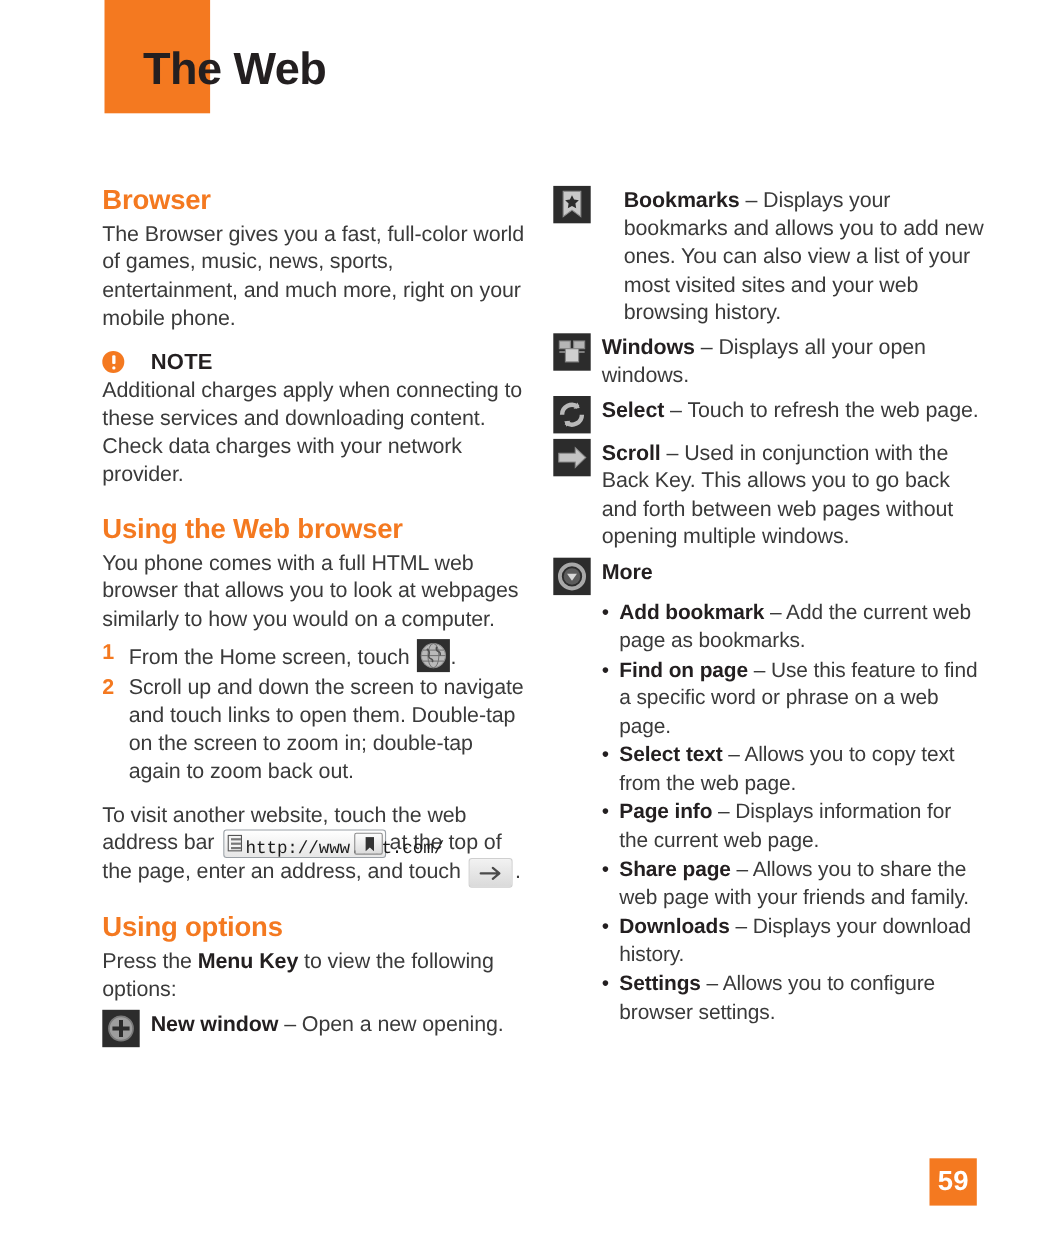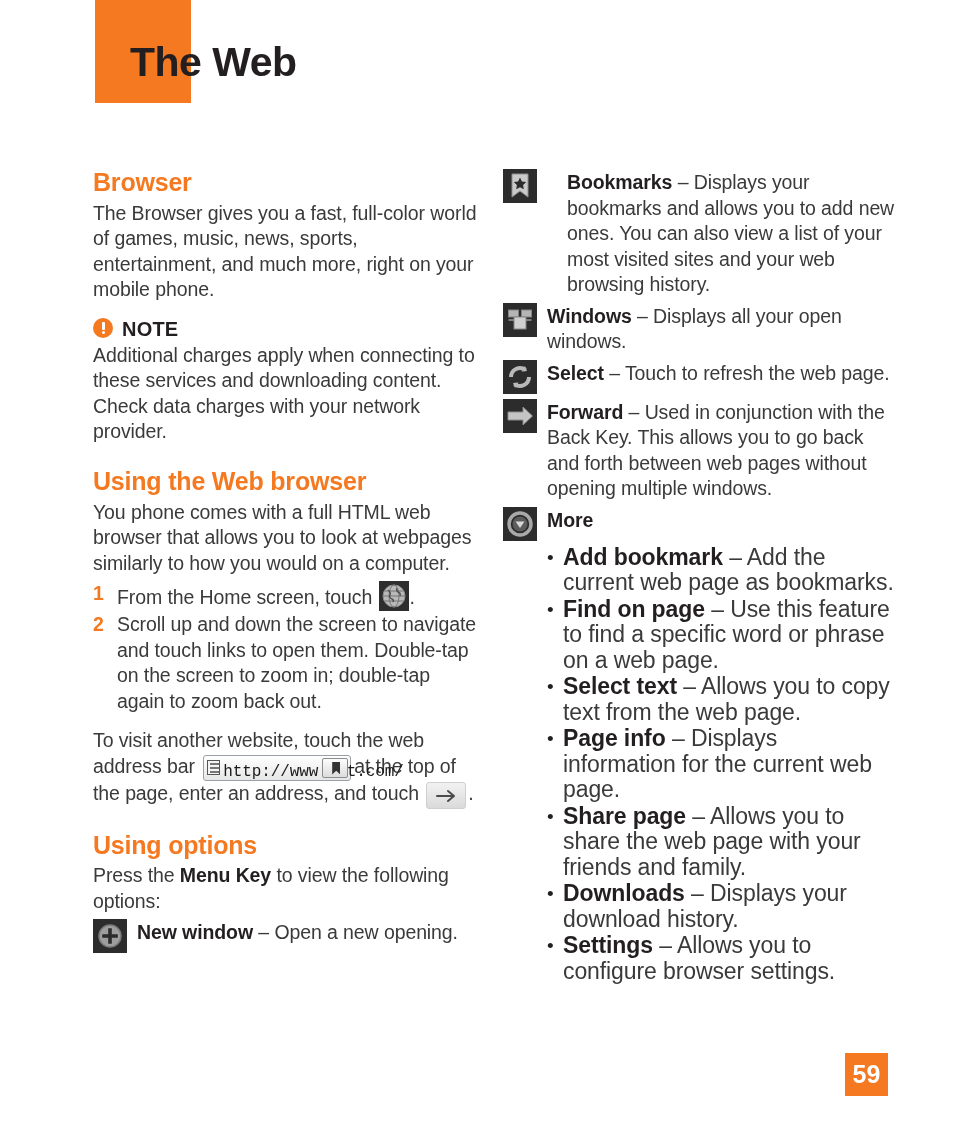--- a/index.html
+++ b/index.html
@@ -57,21 +57,22 @@
     font-size: 19.5px;
     line-height: 25.5px;
     margin: 0 0 0 0;
     color: #3a3a3a;
     letter-spacing: -0.1px;
   }
 
   
   .note-head {
     display: flex;
-    gap: 9px;
+    align-items: center;
+    gap: 24px;
     margin-top: 15px;
     margin-bottom: 2px;
   }
   .note-icon {
     width: 20px; height: 20px;
     border-radius: 50%;
     background: #f47920;
     position: relative;
     flex: 0 0 auto;
   }
@@ -221,21 +222,21 @@
 
   
   ul.sub {
     list-style: none;
     margin: 4px 0 0 0;
     padding: 0 0 0 44px;
   }
   ul.sub li {
     position: relative;
     padding-left: 16px;
-    font-size: 23px;
+    font-size: 19px;
     line-height: 25.5px;
     letter-spacing: -0.1px;
     margin-bottom: 1px;
   }
   ul.sub li::before {
     content: "\2022";
     position: absolute;
     left: 0; top: 0;
     color: #231f20;
     font-size: 19px;
@@ -365,21 +366,21 @@
       <span class="dash">–</span>
       <span>Touch to refresh the web page.</span></span>
   </div>
 
   <div class="opt">
     <span class="opt-icon">
       <svg width="34" height="34" viewBox="0 0 34 34">
         <path d="M5 13 H20 V8 L29.5 17 L20 26 V21 H5 Z" fill="#c4c4c4" stroke="#8b8b8b" stroke-width="1"></path>
       </svg>
     </span>
-    <span class="opt-text"><b>Forward</b>
+    <span class="opt-text"><b>Scroll</b>
       <span class="dash">–</span>
       <span>Used in conjunction with the Back Key. This allows you to go back and forth between web pages without opening multiple windows.</span></span>
   </div>
 
   <div class="opt">
     <span class="opt-icon">
       <svg width="34" height="34" viewBox="0 0 34 34">
         <circle cx="17" cy="17" r="11" fill="none" stroke="#a8a8a8" stroke-width="3.5"></circle>
         <circle cx="17" cy="17" r="7.5" fill="#5c5c5c"></circle>
         <path d="M12.5 14.5 H21.5 L17 21 Z" fill="#d8d8d8"></path>

